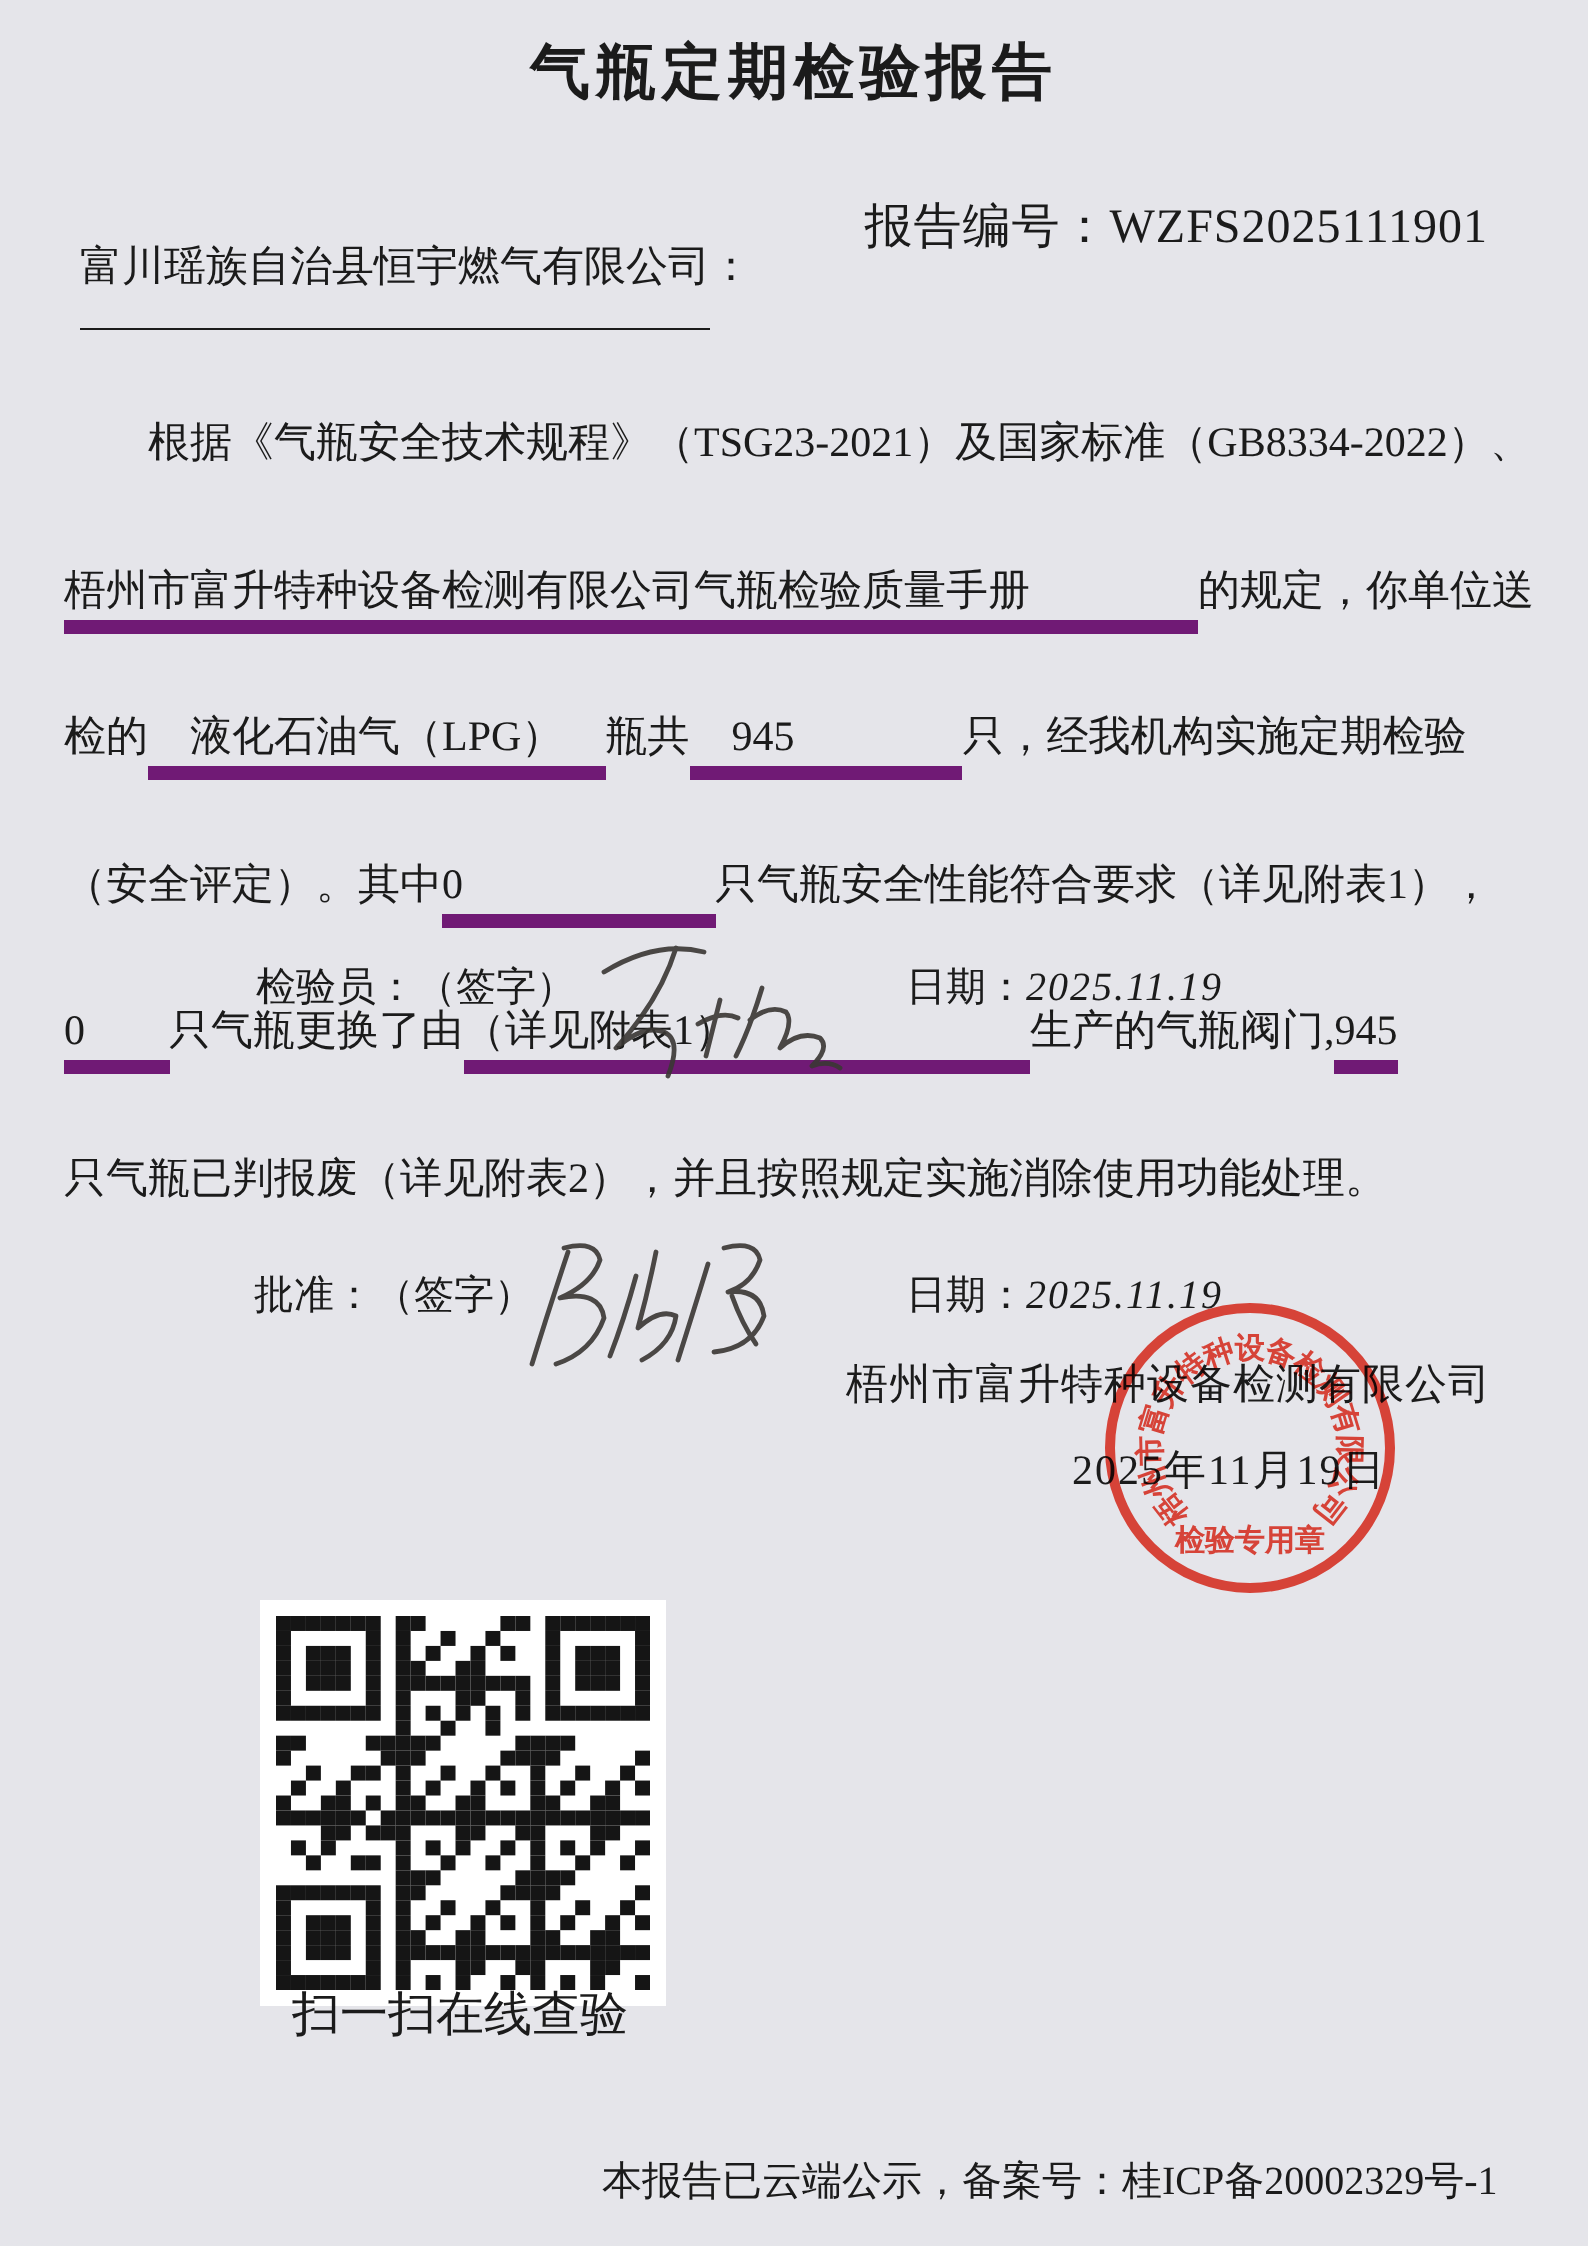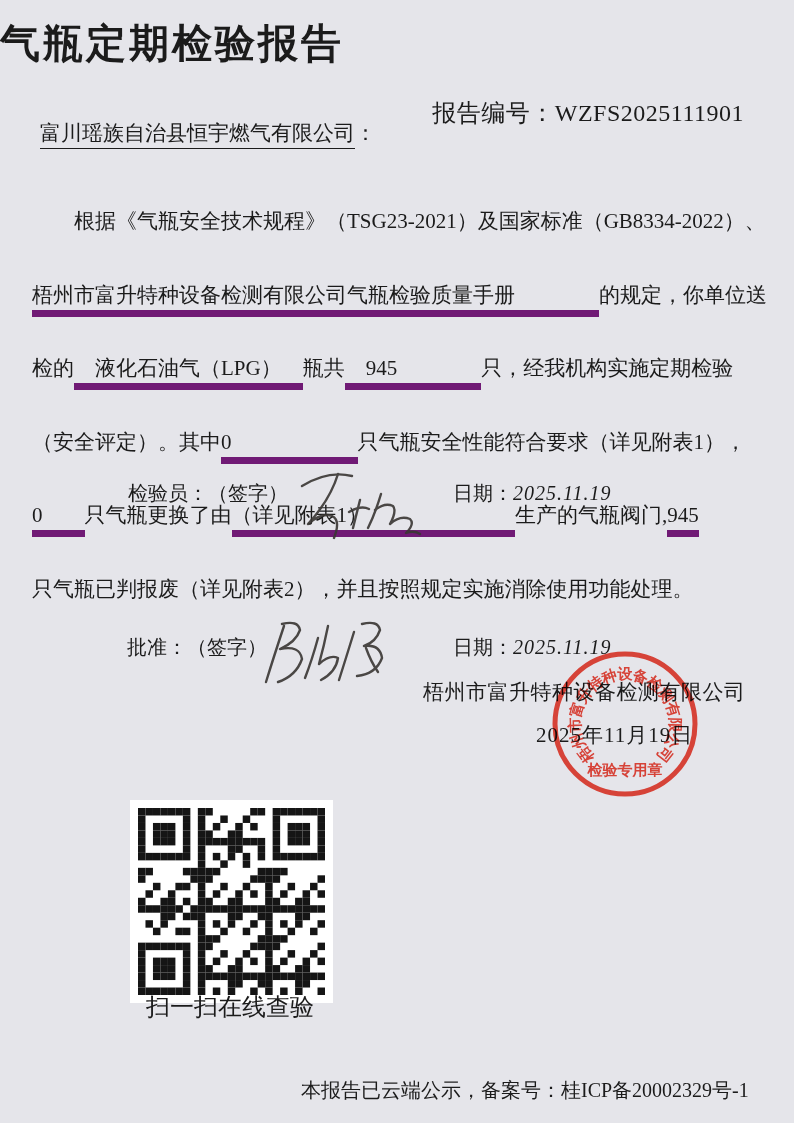--- a/index.html
+++ b/index.html
@@ -2,27 +2,27 @@
 <html><head>
 <meta charset="utf-8">
 <style>
   html,body { margin:0; padding:0; background:#d9d9de; }
   .page {
     position:relative; width:794px; height:1123px; margin:0 auto;
     background:#e5e5ea; overflow:hidden;
     font-family:"Liberation Serif","DejaVu Serif",serif; color:#1b1b1b;
   }
   .title {
-    position:absolute; top:16px; left:0; width:100%; text-align:left;
+    position:absolute; top:16px; left:0; width:100%; text-align:center;
     font-family:Liberation Serif, serif;
-    font-weight:bold; font-size:40px; letter-spacing:3px;
+    font-weight:bold; font-size:30px; letter-spacing:3px;
   }
   .report-no { position:absolute; top:60px; right:50px; font-size:24px; letter-spacing:0.5px;margin-top:37px; }
   .recipient { position:absolute; top:119px; left:40px; font-size:21px; }
-  .recipient .name { border-bottom:1px solid #1b1b1b; padding-bottom:3px; }
+  .recipient .name { border-bottom:1px solid #1b1b1b; padding-bottom:19px; }
   .body { position:absolute; top:169px; left:32px; width:745px; font-size:21px; }
   .body .line { height:41.5px; line-height:41.5px; white-space:pre;margin-top:32px; }
   .body .line.indent { text-indent:42px; }
   .u { border-bottom:7px solid #701a75; padding-bottom:3px; }
   .sig-label { position:absolute; font-size:20px; }
   .date-text { letter-spacing:1px;font-style:italic; }
   .sig-svg { position:absolute; }
   .org-name { position:absolute; top:678px; left:423px; font-size:21px; letter-spacing:0.5px; }
   .org-date { position:absolute; top:721px; left:536px; font-size:21px; letter-spacing:1px; }
   .stamp { position:absolute; top:642px; left:543px; width:164px; height:164px;

